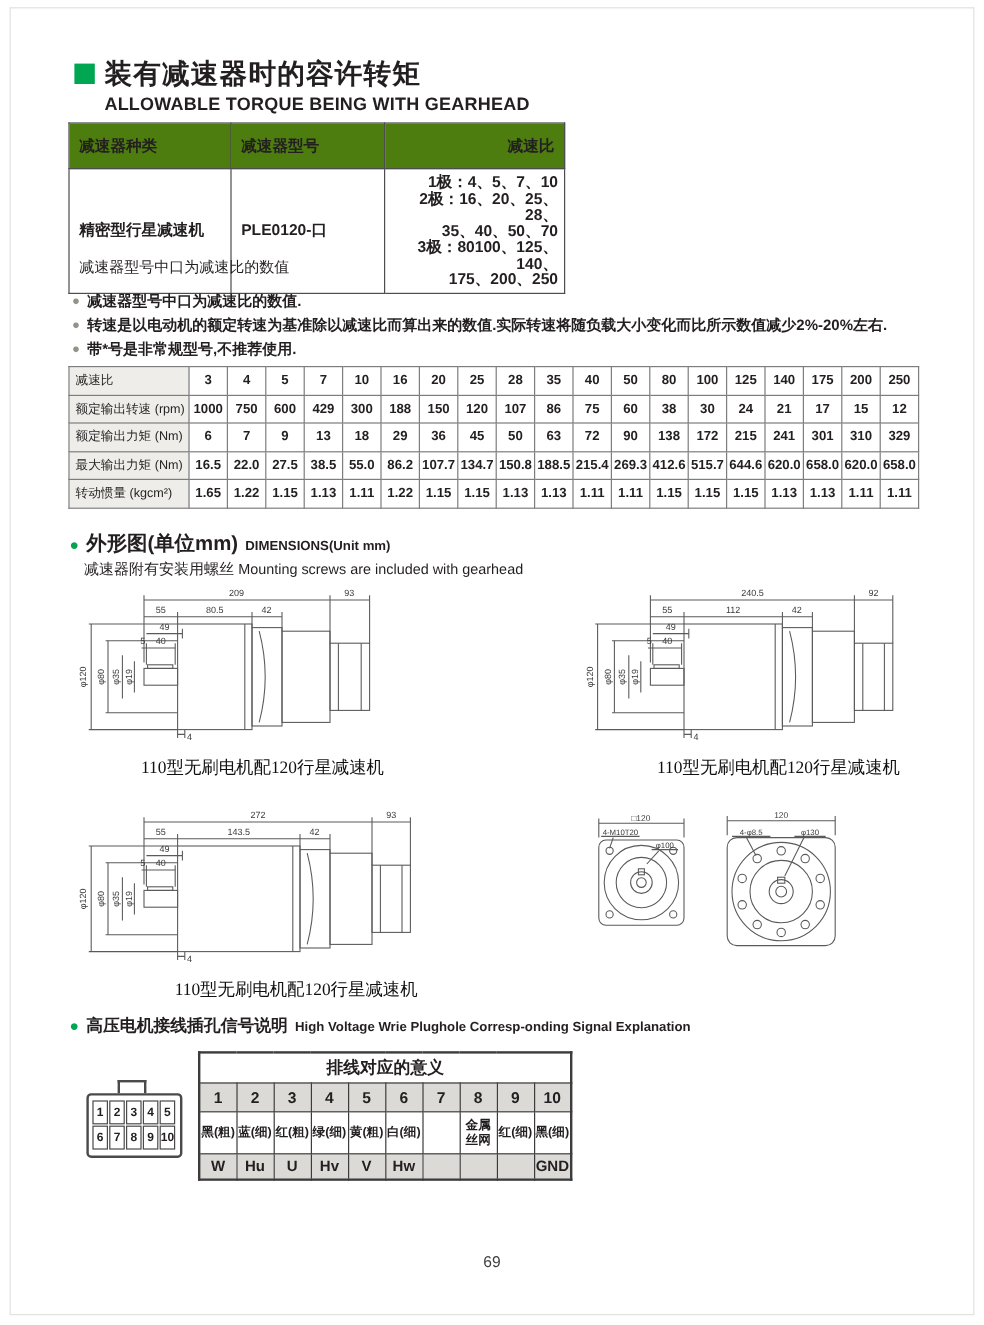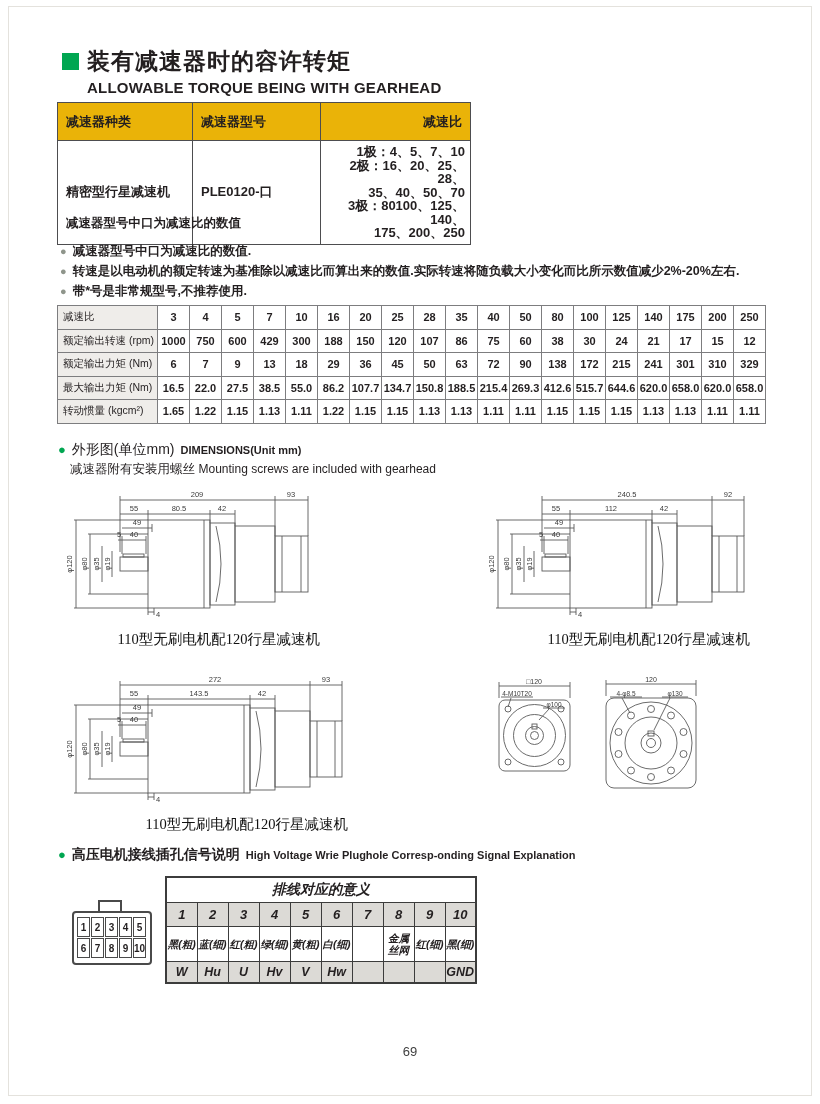--- a/index.html
+++ b/index.html
@@ -11,63 +11,63 @@
   
   .title-block { position:absolute; left:62px; top:46px; }
   .title-row { display:flex; align-items:center; gap:8px; }
   .green-square { width:17px; height:17px; background:#00A651; display:inline-block; }
   .title-cn { font-size:23px; font-weight:bold; letter-spacing:1px;text-align:center; }
   .title-en { font-size:15px; font-weight:bold; margin-left:25px; margin-top:2px; letter-spacing:0.2px; }
 
   
   .gear-table { position:absolute; left:57px; top:102px; width:413px; border-collapse:collapse; table-layout:fixed; }
   .gear-table th, .gear-table td { border:1px solid #4d4d4f; font-size:13px; padding:4px 8px; }
-  .gear-table th { background:#eab308; font-weight:bold; text-align:left; height:38px; }
+  .gear-table th { background:#4d7c0f; font-weight:bold; text-align:left; height:38px; }
   .gear-table th.ratio-h { text-align:right; }
   .gear-table td { height:72px; vertical-align:middle; font-weight:bold; }
   .ratio-cell { text-align:right; font-size:10.5px; line-height:13.5px; padding-right:5px !important; }
-  .gear-footnote { position:absolute; left:66px; top:215px; font-size:12.5px; font-weight:bold; }
+  .gear-footnote { position:absolute; left:66px; top:215px; font-size:12.5px; font-weight:normal; }
 
   
   .notes { position:absolute; left:60px; top:243px; }
   .note { display:flex; align-items:flex-start; font-size:12.5px; line-height:16px; margin-bottom:4px; font-weight:bold; }
   .note .dot { color:#8f958b; font-size:11px; margin-right:6px; line-height:16px; }
 
   
   .spec-table { position:absolute; left:57px; top:305px; width:708px; border-collapse:collapse; table-layout:fixed; }
   .spec-table td { border:1px solid #7d7d7f; height:23.5px; text-align:center; font-size:11px; font-weight:bold; }
   .spec-table td:first-child { text-align:left; padding-left:5px; font-size:10.5px; font-weight:normal; background:#efedea; }
   .spec-table { border:1.5px solid #4d4d4f; }
 
   
   .dim-header { position:absolute; left:58px; top:441px; }
   .dim-title-line { display:flex; align-items:baseline; gap:6px; }
   .bullet { color:#00A651; font-size:13px; }
-  .dim-title-cn { font-size:14px; font-weight:normal; }
+  .dim-title-cn { font-size:17px; font-weight:bold; }
   .dim-title-en { font-size:11px; font-weight:bold; }
   .dim-sub { font-size:12.5px; margin-top:2px; margin-left:12px; }
   .dim-sub .en { font-weight:normal; font-size:12px; }
 
   .drawing { position:absolute; }
   .drawing svg { display:block; }
   .draw-caption { text-align:right; font-family:"Liberation Serif","DejaVu Serif",serif; font-size:14.5px; margin-top:12px; color:#111; }
   svg text { font-family:"Liberation Sans","DejaVu Sans",sans-serif; }
 
   
   .sig-header { position:absolute; left:58px; top:846px; display:flex; align-items:baseline; gap:6px; }
   .sig-title-cn { font-size:14px; font-weight:bold; }
   .sig-title-en { font-size:11px; font-weight:bold; }
 
   .connector { position:absolute; left:72px; top:900px; width:84px; }
   .connector-tab { width:24px; height:11px; border:2px solid #4a4a4a; margin:0 auto 0 26px; border-bottom:none; }
   .connector-body { width:80px; height:54px; border:2px solid #4a4a4a; border-radius:4px; padding:4px 3px; background:#fff; }
   .pin-grid { display:flex; flex-wrap:wrap; gap:1px; }
   .pin { width:13px; height:20px; border:1.5px solid #4a4a4a; font-size:10px; font-weight:bold; display:flex; align-items:center; justify-content:center; }
 
-  .signal-table { position:absolute; left:165px; top:876px; width:312px; border-collapse:collapse; table-layout:fixed; border:2px solid #3c3c3c;font-style:italic; }
+  .signal-table { position:absolute; left:165px; top:876px; width:312px; border-collapse:collapse; table-layout:fixed; border:2px solid #3c3c3c; }
   .signal-table th, .signal-table td { border:1px solid #3c3c3c; text-align:center; }
   .signal-table thead th { font-size:14px; font-weight:bold; height:25px; background:#fff; }
   .signal-table tbody tr:nth-child(1) td { background:#dcdad6; font-weight:bold; font-size:13px; height:24px; }
   .signal-table tbody tr:nth-child(2) td { font-size:10.5px; font-weight:bold; height:35px; word-break:break-all; line-height:12px; }
   .signal-table tbody tr:nth-child(3) td { background:#dcdad6; font-weight:bold; font-size:12.5px; height:22px; overflow:hidden; }
   .signal-table tbody tr:nth-child(3) td:nth-child(9) { font-size:8.5px;padding-left:44px; }
 
   .page-number { position:absolute; left:0; right:0; top:1044px; text-align:center; font-size:13px; color:#404040; }
 </style>
 </head>

